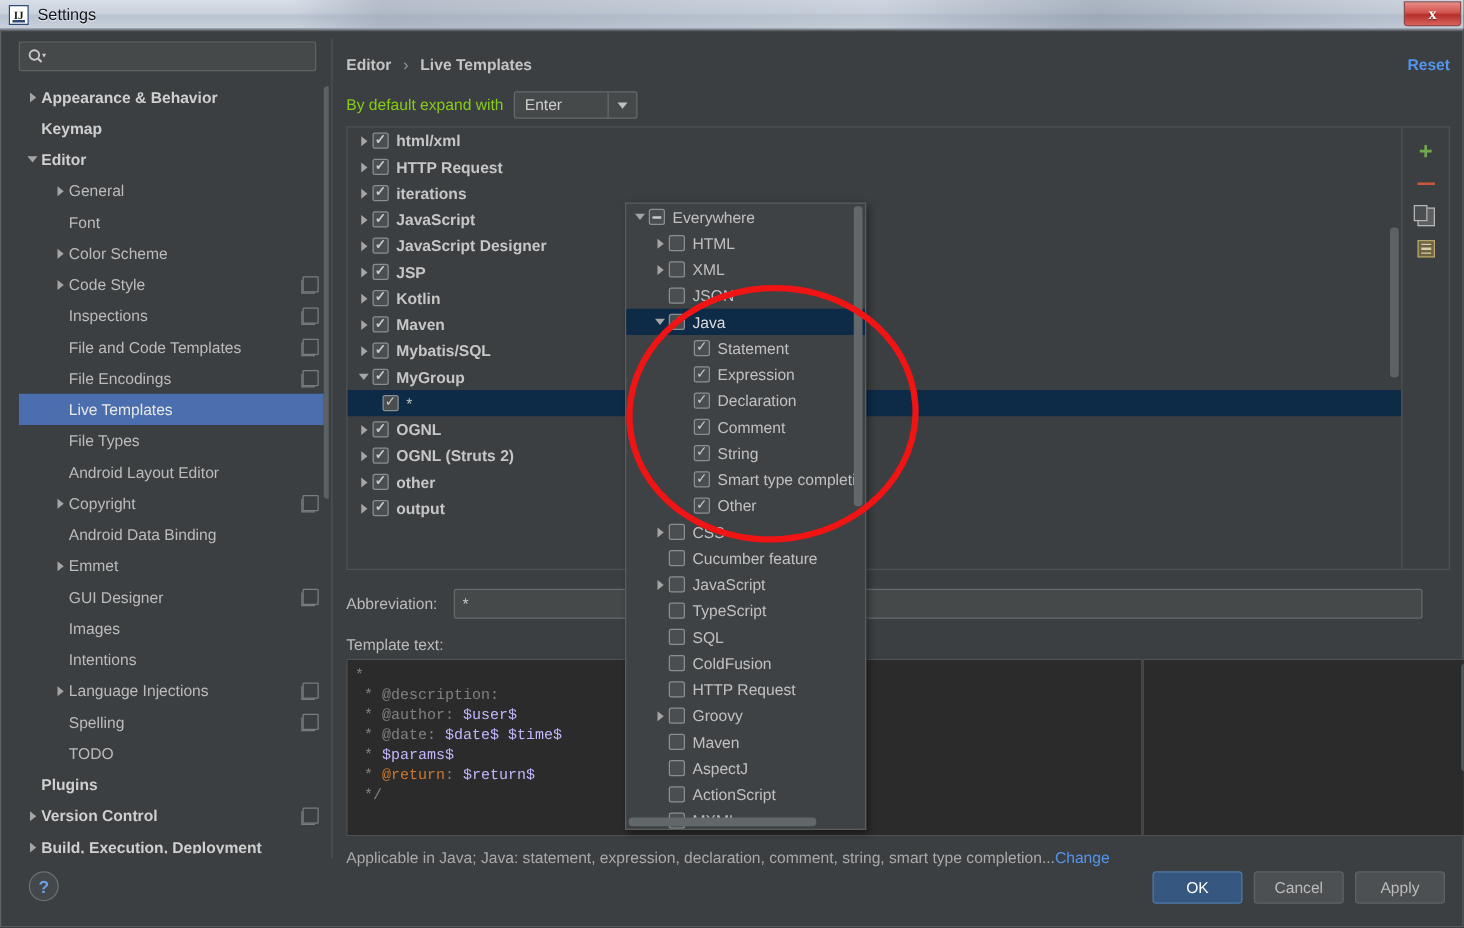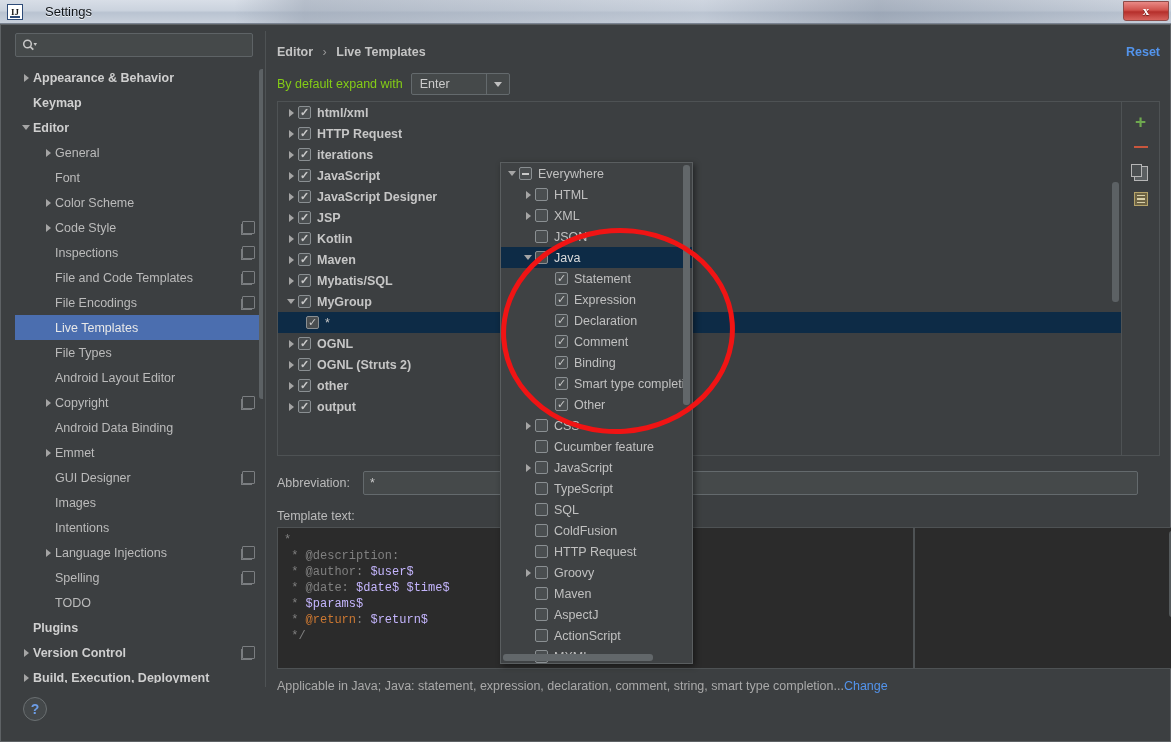--- a/index.html
+++ b/index.html
@@ -25,21 +25,21 @@
     border-bottom: 1px solid #7a8391;
     display: flex; align-items: center;
     box-sizing: border-box;
   }
   .titlebar-bgimg {
     position: absolute; top:0; left:0; right:0; bottom:0;
     background: linear-gradient(to right, rgba(210,216,225,0) 20%, rgba(150,160,175,0.5) 26%, rgba(190,198,210,0.35) 60%, rgba(120,132,150,0.45) 75%, rgba(190,198,210,0.25) 100%);
     pointer-events: none;
   }
   .ij-icon {
-    width: 16px; height: 16px; margin-left: 7px; margin-right: 22px;
+    width: 16px; height: 16px; margin-left: 7px; margin-right: 7px;
     background: #ffffff;
     border: 1px solid #2e4b78;
     position: relative; z-index: 2;
     display: flex; align-items: center; justify-content: center;
     font-size: 9px; font-weight: bold; color: #1a1a1a;
     font-family: "Liberation Serif", serif;
     box-sizing: border-box;
   }
   .ij-icon::after {
     content: ""; position: absolute; bottom: 1px; left: 2px; right: 2px; height: 2px;
@@ -677,21 +677,21 @@
             <span>Declaration</span>
           </div>
           <div class="popup-row pop-indent2">
             <span class="tw"></span>
             <span class="cb checked"></span>
             <span>Comment</span>
           </div>
           <div class="popup-row pop-indent2">
             <span class="tw"></span>
             <span class="cb checked"></span>
-            <span>Binding</span>
+            <span>String</span>
           </div>
           <div class="popup-row pop-indent2">
             <span class="tw"></span>
             <span class="cb checked"></span>
             <span>Smart type completi</span>
           </div>
           <div class="popup-row pop-indent2">
             <span class="tw"></span>
             <span class="cb checked"></span>
             <span>Other</span>
@@ -764,16 +764,21 @@
           </div>
         </div>
       <div class="popup-vscroll"></div>
       <div class="popup-hscroll"></div>
     </div>
 
     <div class="annot"></div>
 
     <div class="footer">
       <div class="help-btn">?</div>
+      <div class="footer-buttons">
+        <div class="dlg-btn btn-default">OK</div>
+        <div class="dlg-btn btn-normal">Cancel</div>
+        <div class="dlg-btn btn-normal">Apply</div>
+      </div>
     </div>
 
   </div>
 </div>
 
 </body></html>

